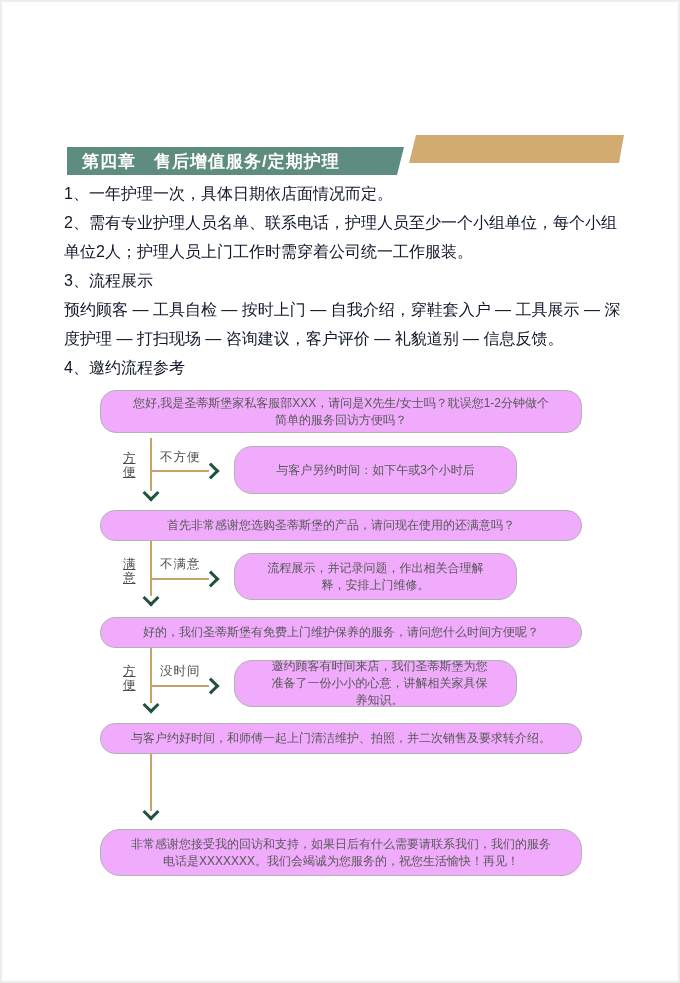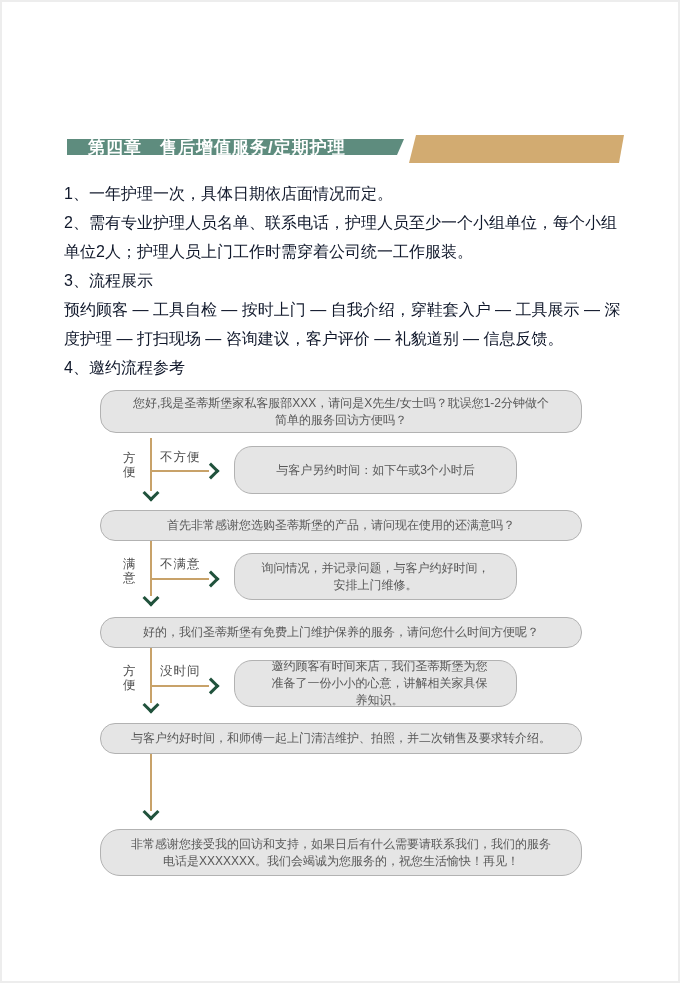--- a/index.html
+++ b/index.html
@@ -8,40 +8,40 @@
     font-family:"Liberation Sans","DejaVu Sans",sans-serif;
     overflow:hidden;
   }
   .page{
     position:absolute;left:0;top:0;right:0;bottom:0;
     background:#ffffff;border:2px solid #ededed;box-sizing:border-box;
   }
   
   .banner{position:absolute;left:65px;top:133px;width:557px;height:28px;}
   .banner-green{
-    position:absolute;left:0;top:4px;width:337px;height:16px;
+    position:absolute;left:0;top:12px;width:337px;height:28px;
     background:#5E8C7E;
     clip-path:polygon(0 0,100% 0,calc(100% - 7px) 100%,0 100%);
-    display:flex;align-items:center;padding-left:21px;box-sizing:border-box;
+    display:flex;align-items:center;padding-left:15px;box-sizing:border-box;
     color:#fff;font-size:17px;font-weight:bold;letter-spacing:1px;
   }
   .banner-tan{
     position:absolute;left:342px;top:0;width:215px;height:28px;
     background:#D2AB71;
     clip-path:polygon(7px 0,100% 0,calc(100% - 5px) 100%,0 100%);
   }
   
   .content{
     position:absolute;left:62px;top:177px;width:560px;
     font-size:16px;line-height:29px;color:#0f172a;
   }
   .content p{margin:0;}
   
   .fbox{
-    position:absolute;background:#e5e5e5;border:1px solid #b2b2b2;
+    position:absolute;background:#f0abfc;border:1px solid #b2b2b2;
     display:flex;align-items:center;justify-content:center;text-align:center;
     font-size:12px;line-height:17px;color:#585858;
     padding:0 26px;box-sizing:border-box;
   }
   .main-box{left:98px;width:482px;border-radius:16px;}
   .side-box{left:232px;width:283px;border-radius:18px;}
   .b1{top:388px;height:43px;}
   .b2{top:508px;height:31px;border-radius:15px;}
   .b3{top:615px;height:31px;border-radius:15px;}
   .b4{top:721px;height:31px;border-radius:15px;}
@@ -68,21 +68,21 @@
   .cd2{left:143px;top:590px;}
   .cd3{left:143px;top:697px;}
   .cd4{left:143px;top:804px;}
   .cr1{left:203px;top:463px;}
   .cr2{left:203px;top:571px;}
   .cr3{left:203px;top:678px;}
   .blabel{
     position:absolute;font-size:12.5px;color:#4b4b4b;letter-spacing:1px;
   }
   .hlabel{left:158px;}
-  .vlabel{left:121px;width:14px;line-height:14px;letter-spacing:0;}
+  .vlabel{left:121px;width:14px;line-height:14px;letter-spacing:0;text-decoration:underline;}
   .hl1{top:447px;}
   .hl2{top:554px;}
   .hl3{top:661px;}
   .vl1{top:449px;}
   .vl2{top:555px;}
   .vl3{top:662px;}
 </style>
 </head>
 <body>
 
@@ -125,21 +125,21 @@
     </div>
 
     <div class="vline v2"></div>
     <div class="chev down cd2"></div>
     <div class="hline h2"></div>
     <div class="chev right cr2"></div>
     <div class="blabel vlabel vl2">满意</div>
     <div class="blabel hlabel hl2">不满意</div>
 
     <div class="fbox side-box s2">
-      <span>询问情况，并记录问题，与客户约好时间，安排上门维修。</span>
+      <span>流程展示，并记录问题，作出相关合理解释，安排上门维修。</span>
     </div>
 
     <div class="fbox main-box b3">
       <span>好的，我们圣蒂斯堡有免费上门维护保养的服务，请问您什么时间方便呢？</span>
     </div>
 
     <div class="vline v3"></div>
     <div class="chev down cd3"></div>
     <div class="hline h3"></div>
     <div class="chev right cr3"></div>

